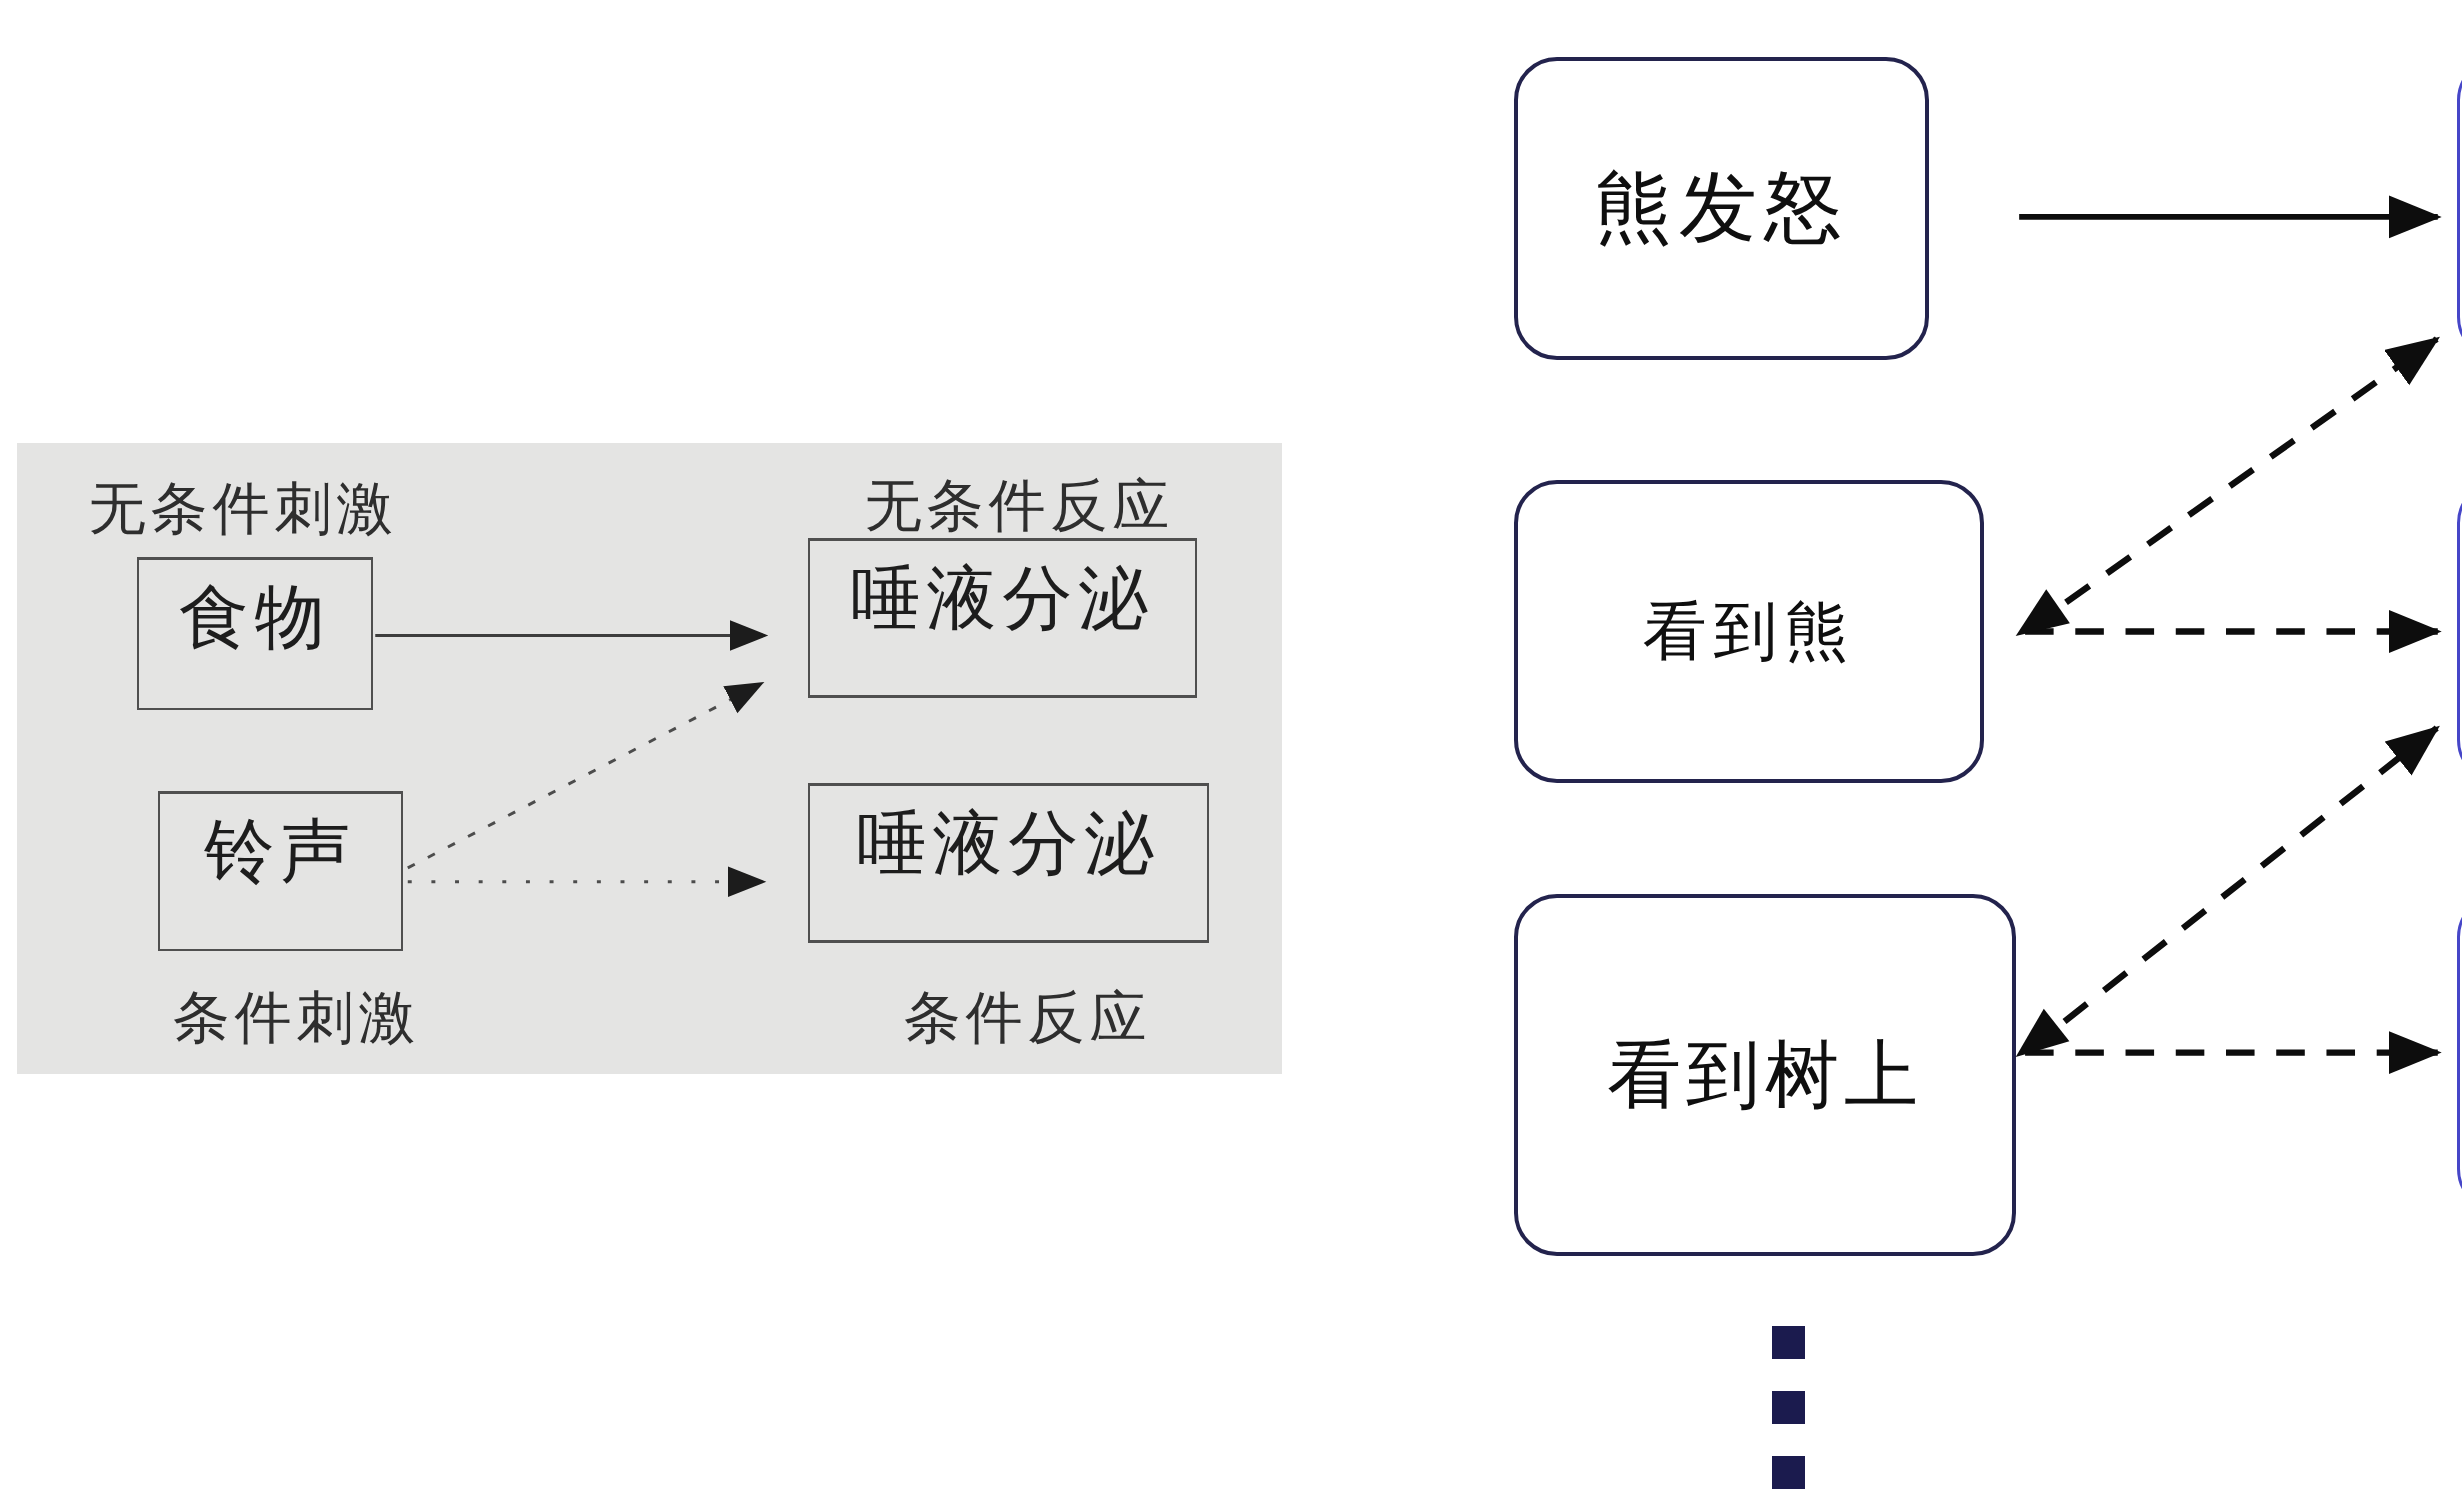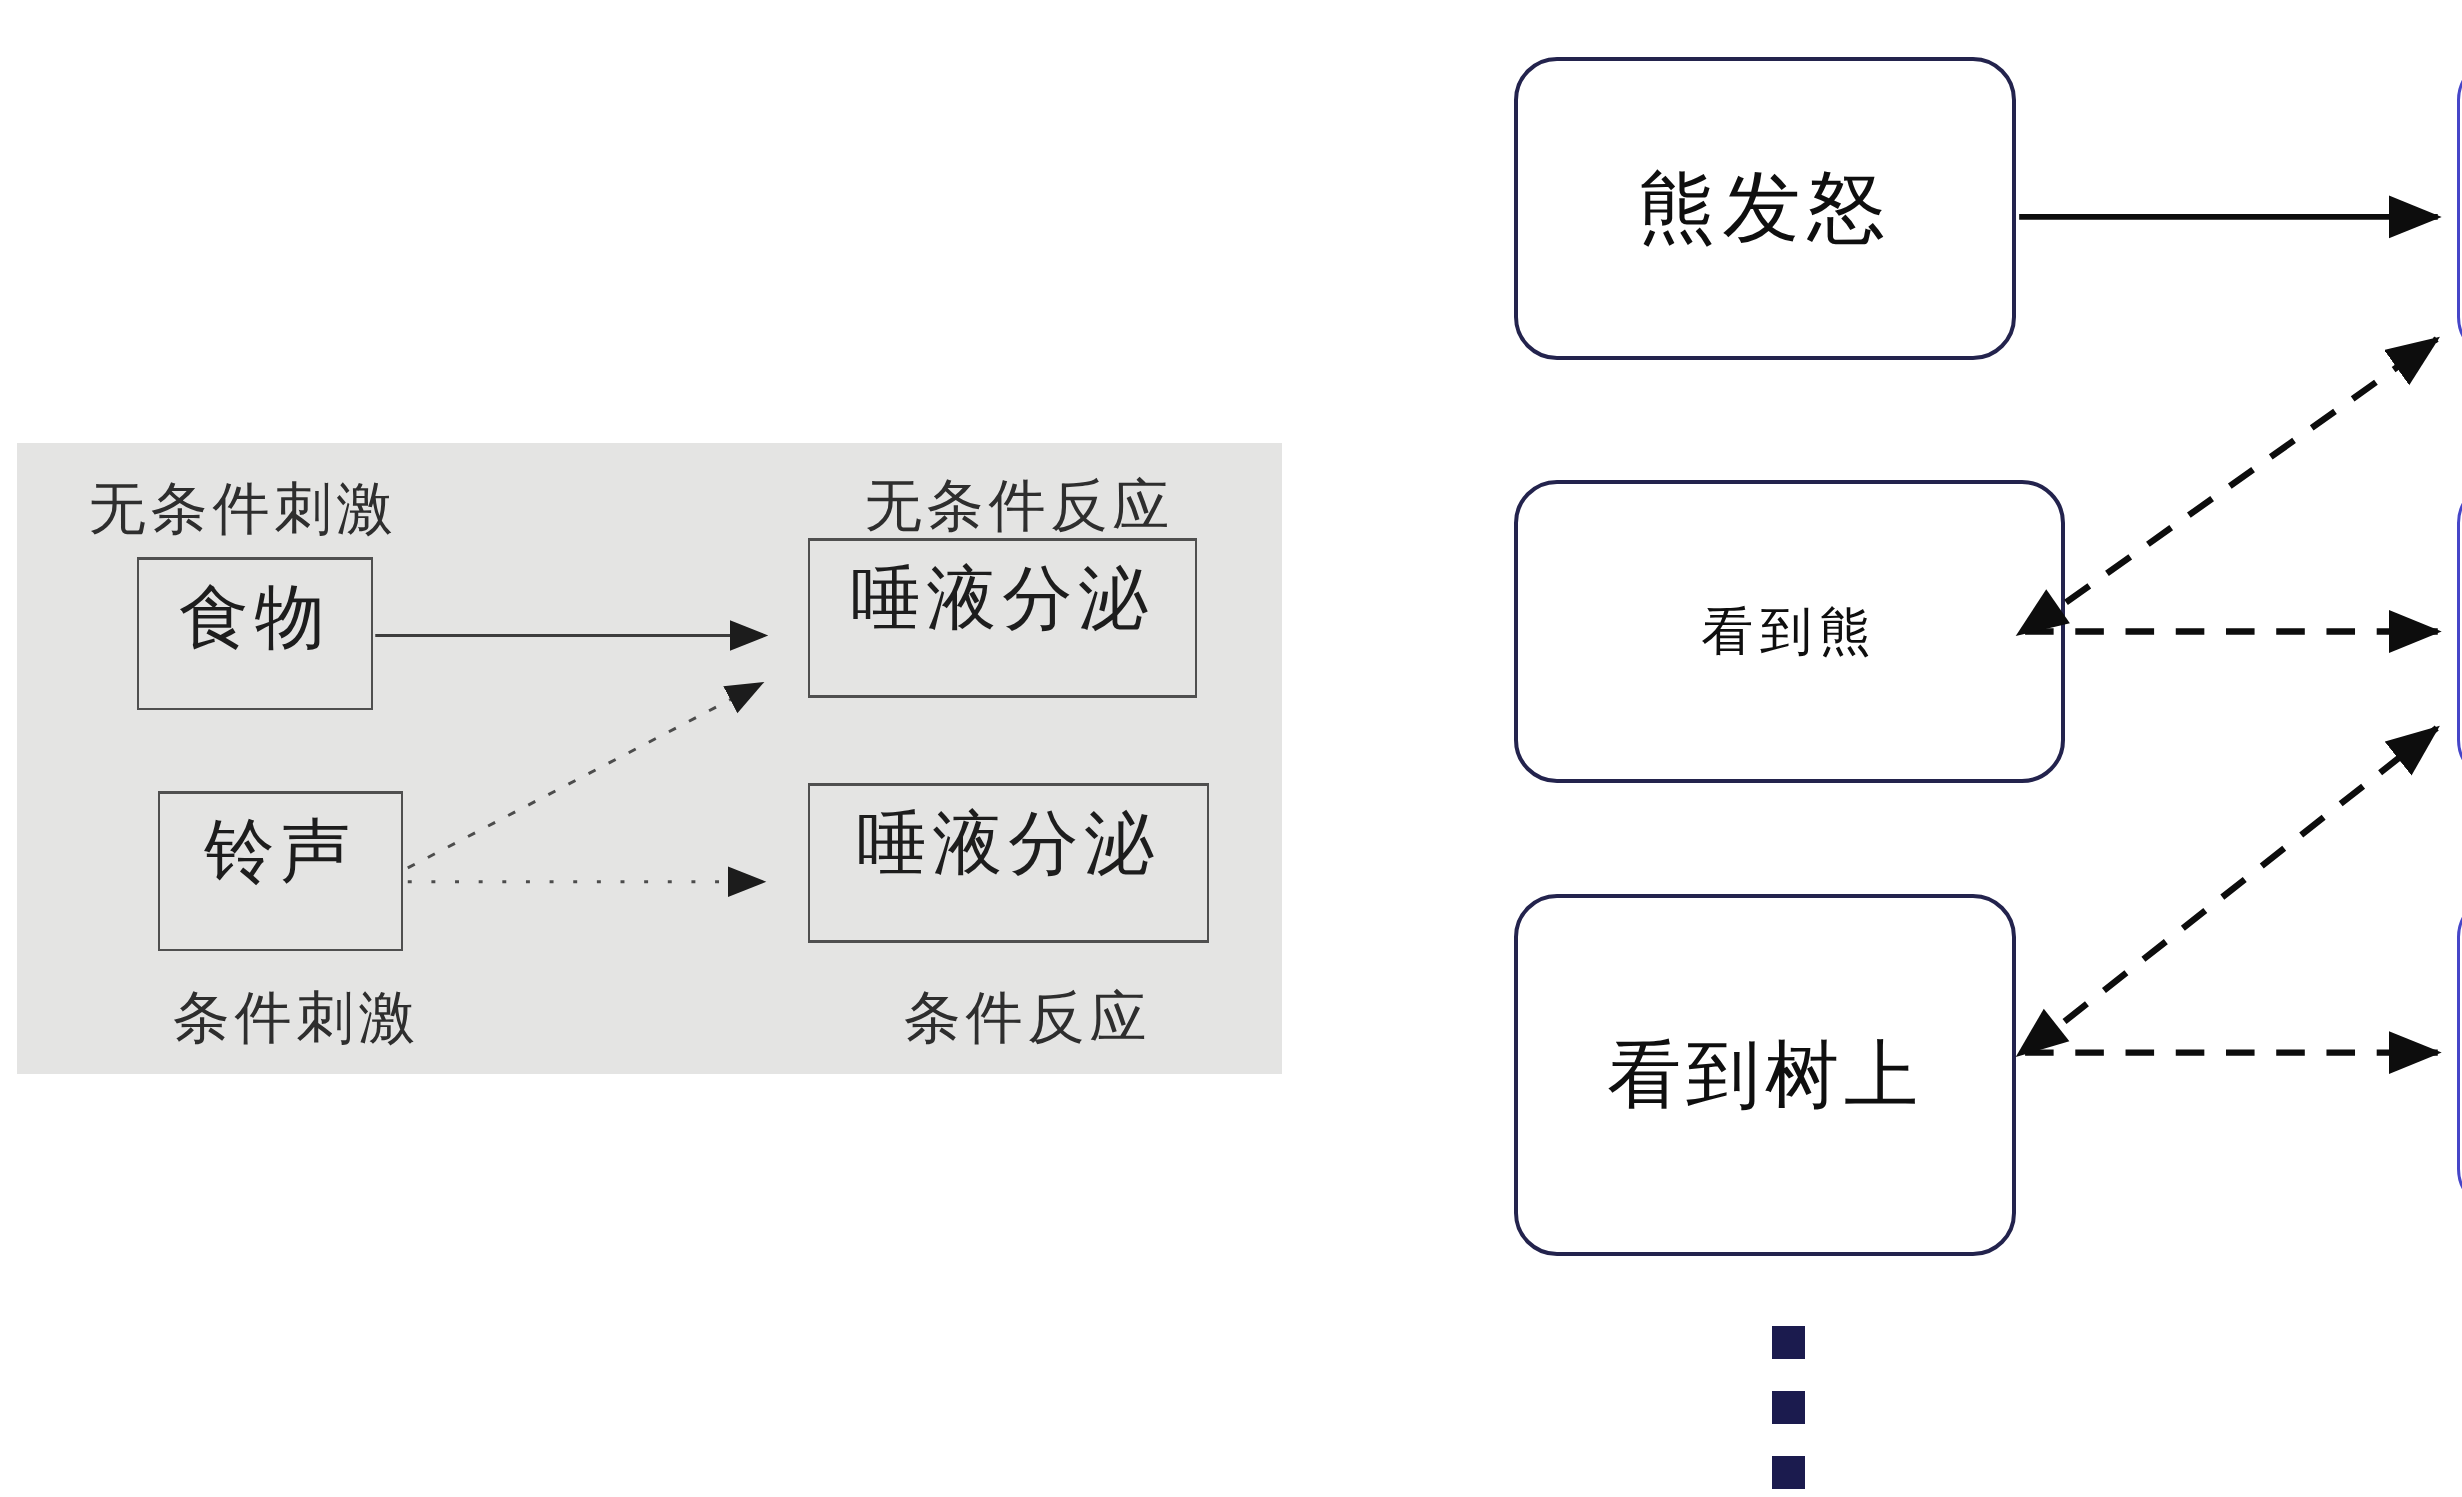--- a/index.html
+++ b/index.html
@@ -21,24 +21,24 @@
   .box-saliva-top{left:791px;top:95px;width:389px;height:160px;border-top-width:3.9px;border-bottom-width:3.9px;}
   .box-bell{left:141px;top:328px;width:245px;height:160px;border-top-width:3.9px;margin-top:20px;}
   .box-saliva-bottom{left:791px;top:340px;width:401px;height:160px;border-top-width:3.9px;border-bottom-width:3.9px;}
 
   
   .rlbox{position:absolute;background:#ffffff;border-radius:43px;box-sizing:border-box;
          display:flex;flex-direction:column;justify-content:center;align-items:center;
          text-align:center;color:#0f0f0f;}
   .rl-left{border:4.4px solid #23234d;}
   .rl-right{border:3.9px solid #4646c8;}
-  .box-bear{left:1514px;top:57px;width:502px;height:303px;font-size:78px;letter-spacing:6.9px;}
+  .box-bear{left:1514px;top:57px;width:415px;height:303px;font-size:78px;letter-spacing:6.9px;}
   .box-reward{left:2457px;top:57px;width:497px;height:303px;font-size:74px;letter-spacing:7.9px;
               font-family:"DejaVu Serif", serif;font-weight:bold;}
-  .box-seebear{left:1514px;top:480px;width:551px;height:303px;font-size:52px;letter-spacing:6.9px;}
+  .box-seebear{left:1514px;top:480px;width:470px;height:303px;font-size:64px;letter-spacing:6.9px;}
   .box-vnext{left:2457px;top:480px;width:497px;height:303px;font-size:88px;
              font-family:"DejaVu Serif", serif;font-style:italic;}
   .box-claws{left:1514px;top:894px;width:502px;height:362px;font-size:74px;letter-spacing:4.9px;line-height:1.32;}
   .box-vs{left:2457px;top:894px;width:497px;height:318px;font-size:88px;
           font-family:"DejaVu Serif", serif;font-style:italic;}
 
   
   .dot{position:absolute;}
   .dot-navy{width:32.5px;height:32.5px;background:#1b1b4e;}
 

